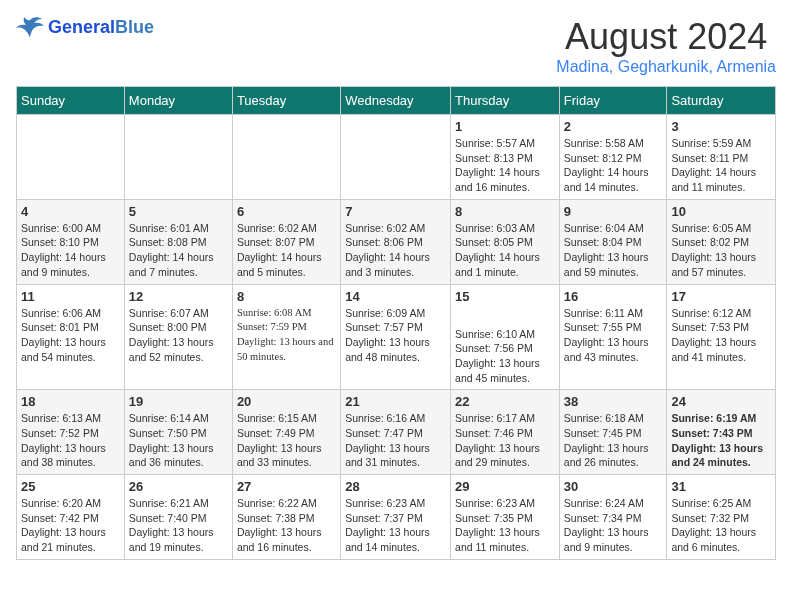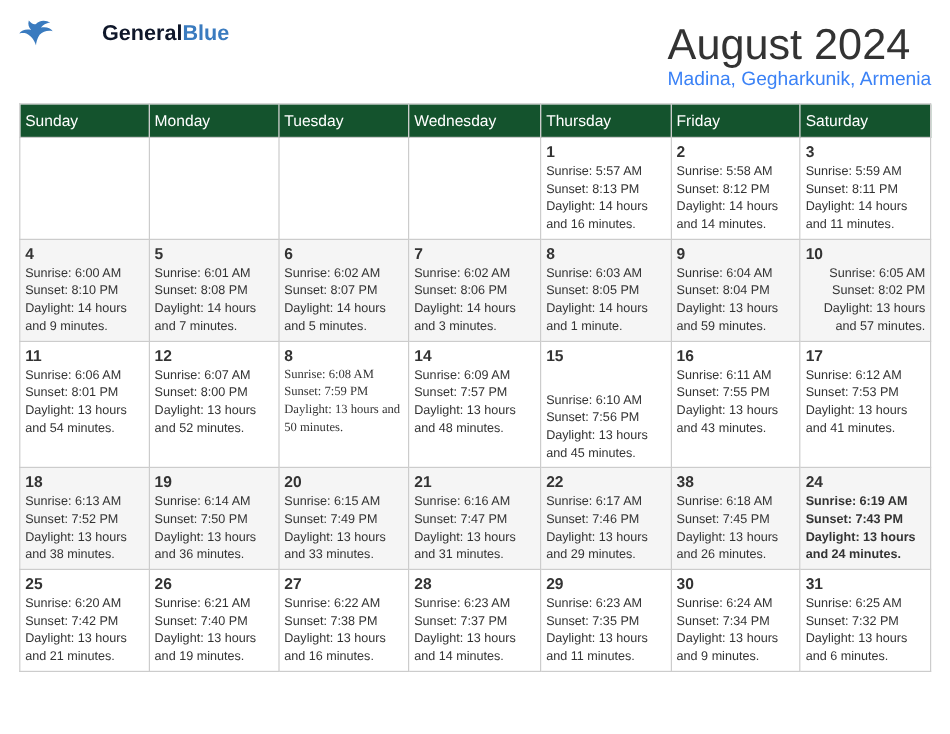--- a/index.html
+++ b/index.html
@@ -17,34 +17,33 @@
       margin-bottom: 10px;
     }
     .logo {
       display: flex;
       align-items: center;
       gap: 4px;
     }
     .logo-text-general {
       font-size: 18px;
       font-weight: bold;
-      color: #0f172a;
-      margin-left: 37px;
+      color: #1d4ed8;
     }
     .logo-text-blue {
       font-size: 18px;
       font-weight: bold;
       color: #3a7bbf;
     }
     .logo-bird {
       width: 28px;
       height: 22px;
     }
     .title-section {
-      text-align: left;
+      text-align: center;
     }
     .main-title {
       font-size: 36px;
       font-weight: normal;
       color: #333;
     }
     .subtitle {
       font-size: 16px;
       color: #3b82f6;
     }
@@ -84,21 +83,21 @@
     .empty-cell {
       background: #f9f9f9;
     }
     tr:nth-child(even) td {
       background-color: #f5f5f5;
     }
     tr:nth-child(odd) td {
       background-color: #ffffff;
     }
     .calendar-table thead tr th {
-      background-color: #14532d;
+      background-color: #0f766e;
     }
   </style>
 </head>
 <body>
 
 <div class="header-section">
   <div class="logo">
     <svg class="logo-bird" viewBox="0 0 28 22" xmlns="http://www.w3.org/2000/svg">
       <path d="M14 4 C16 1, 22 0, 26 3 C22 3, 20 5, 18 7 C22 6, 26 7, 28 10 C24 9, 20 10, 17 13 C15 16, 14 20, 14 22 C13 18, 10 14, 6 12 C3 11, 0 12, 0 12 C2 9, 6 8, 10 9 C8 7, 7 4, 8 1 C10 3, 12 5, 14 4Z" fill="#3a7bbf"></path>
     </svg>
@@ -181,21 +180,21 @@
 Daylight: 14 hours and 1 minute.</div>
         </td>
         <td>
           <span class="day-number">9</span>
           <div class="day-info" style="white-space: pre-line;">Sunrise: 6:04 AM
 Sunset: 8:04 PM
 Daylight: 13 hours and 59 minutes.</div>
         </td>
         <td>
           <span class="day-number">10</span>
-          <div class="day-info" style="white-space: pre-line; text-align: right;">Sunrise: 6:05 AM
+          <div class="day-info" style="white-space: pre-line;">Sunrise: 6:05 AM
 Sunset: 8:02 PM
 Daylight: 13 hours and 57 minutes.</div>
         </td>
       </tr>
       <tr>
         <td>
           <span class="day-number">11</span>
           <div class="day-info" style="white-space: pre-line;">Sunrise: 6:06 AM
 Sunset: 8:01 PM
 Daylight: 13 hours and 54 minutes.</div>

